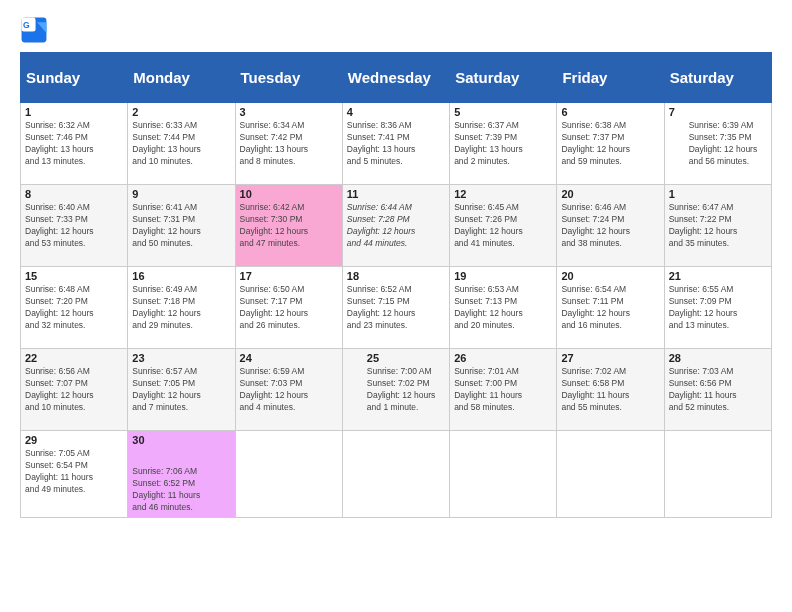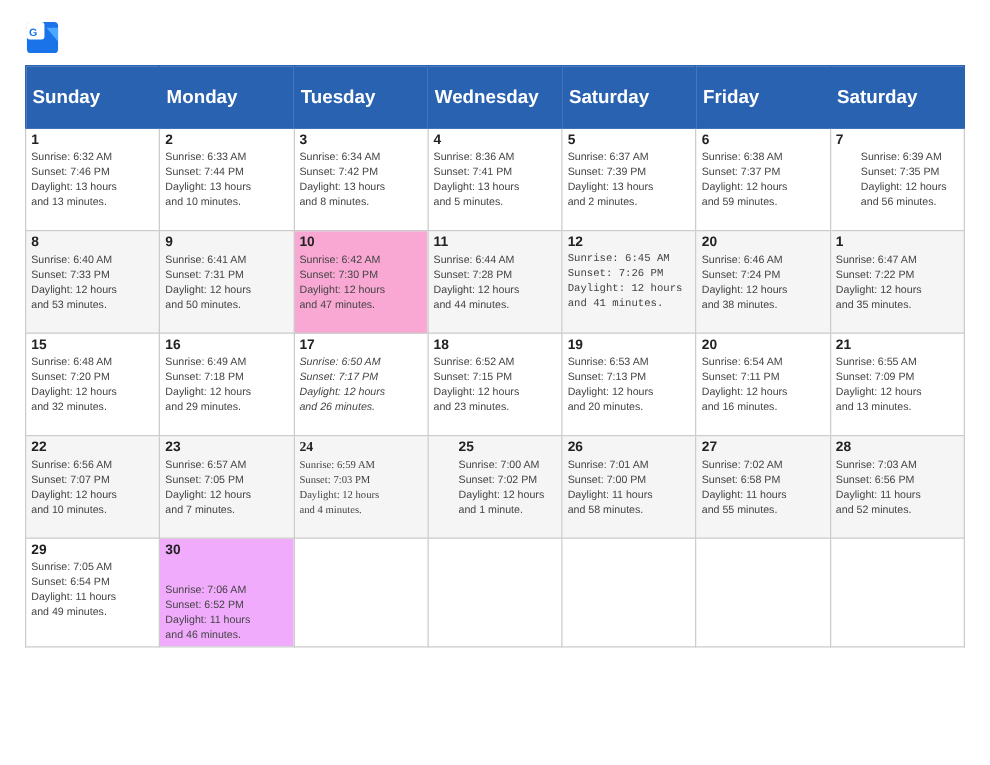--- a/index.html
+++ b/index.html
@@ -201,28 +201,28 @@
           </td>
           <td style="background: #f9a8d4;">
             <span class="day-num">10</span>
             <div class="day-info" style="white-space: pre-line;">Sunrise: 6:42 AM
 Sunset: 7:30 PM
 Daylight: 12 hours
 and 47 minutes.</div>
           </td>
           <td style="background: rgb(245, 245, 245);">
             <span class="day-num">11</span>
-            <div class="day-info" style="white-space: pre-line;">Sunrise: 6:44 AM
+            <div class="day-info" style="white-space: pre-line; font-style: italic;">Sunrise: 6:44 AM
 Sunset: 7:28 PM
 Daylight: 12 hours
 and 44 minutes.</div>
           </td>
           <td style="background: rgb(245, 245, 245);">
             <span class="day-num">12</span>
-            <div class="day-info" style="white-space: pre-line; font-family: Liberation Mono, monospace;">Sunrise: 6:45 AM
+            <div class="day-info" style="white-space: pre-line;">Sunrise: 6:45 AM
 Sunset: 7:26 PM
 Daylight: 12 hours
 and 41 minutes.</div>
           </td>
           <td style="background: rgb(245, 245, 245);">
             <span class="day-num">20</span>
             <div class="day-info" style="white-space: pre-line;">Sunrise: 6:46 AM
 Sunset: 7:24 PM
 Daylight: 12 hours
 and 38 minutes.</div>
@@ -245,21 +245,21 @@
           </td>
           <td style="background: rgb(255, 255, 255);">
             <span class="day-num">16</span>
             <div class="day-info" style="white-space: pre-line;">Sunrise: 6:49 AM
 Sunset: 7:18 PM
 Daylight: 12 hours
 and 29 minutes.</div>
           </td>
           <td style="background: rgb(255, 255, 255);">
             <span class="day-num">17</span>
-            <div class="day-info" style="white-space: pre-line; font-style: italic;">Sunrise: 6:50 AM
+            <div class="day-info" style="white-space: pre-line;">Sunrise: 6:50 AM
 Sunset: 7:17 PM
 Daylight: 12 hours
 and 26 minutes.</div>
           </td>
           <td style="background: rgb(255, 255, 255);">
             <span class="day-num">18</span>
             <div class="day-info" style="white-space: pre-line;">Sunrise: 6:52 AM
 Sunset: 7:15 PM
 Daylight: 12 hours
 and 23 minutes.</div>
@@ -294,21 +294,21 @@
 Daylight: 12 hours
 and 10 minutes.</div>
           </td>
           <td style="background: rgb(245, 245, 245);">
             <span class="day-num">23</span>
             <div class="day-info" style="white-space: pre-line;">Sunrise: 6:57 AM
 Sunset: 7:05 PM
 Daylight: 12 hours
 and 7 minutes.</div>
           </td>
-          <td style="background: rgb(245, 245, 245); font-family: Liberation Serif, serif;">
+          <td style="background: rgb(245, 245, 245);">
             <span class="day-num">24</span>
             <div class="day-info" style="white-space: pre-line;">Sunrise: 6:59 AM
 Sunset: 7:03 PM
 Daylight: 12 hours
 and 4 minutes.</div>
           </td>
           <td style="background: rgb(245, 245, 245); padding-left: 24px;">
             <span class="day-num">25</span>
             <div class="day-info" style="white-space: pre-line;">Sunrise: 7:00 AM
 Sunset: 7:02 PM

